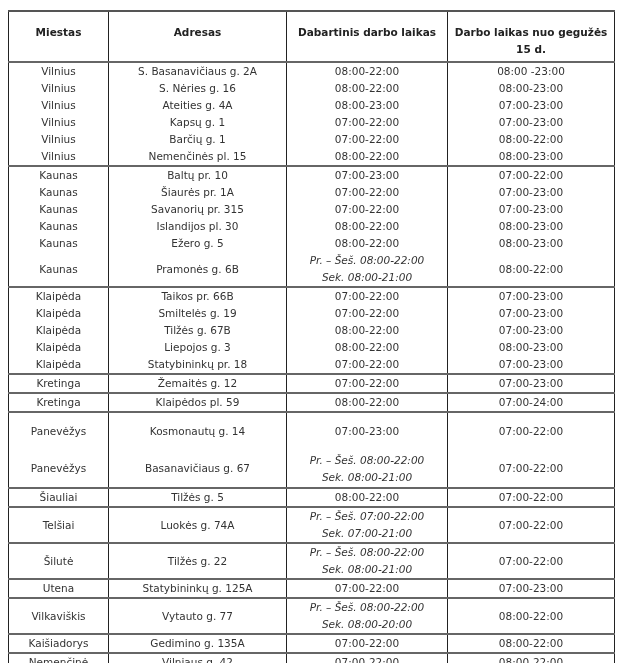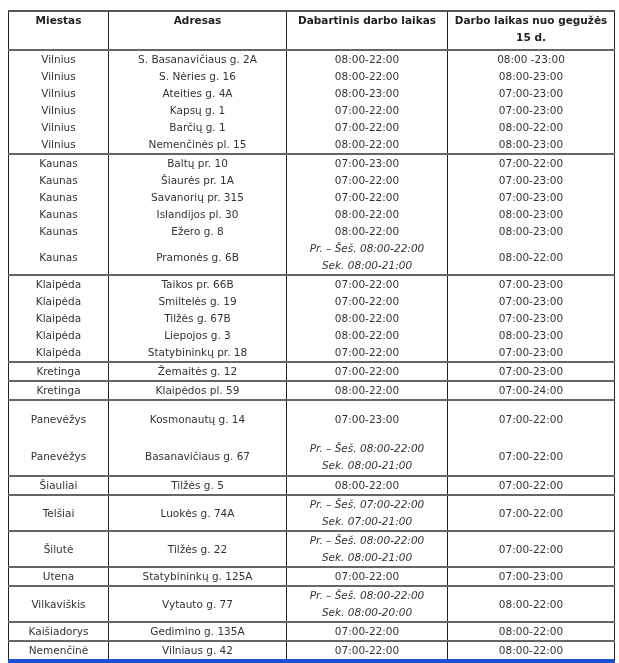--- a/index.html
+++ b/index.html
@@ -15,21 +15,21 @@
   }
   table.hours th, table.hours td {
     border-left: 1px solid #222;
     border-right: 1px solid #222;
     text-align: center;
     padding: 0;
     vertical-align: middle;
   }
   table.hours th {
     font-weight: bold; color: #222;
-    height: 37px; vertical-align: top; padding-top: 0;
+    height: 37px; vertical-align: top; padding-top: 12px;
     line-height: 17px;
     border-top: 2px solid #555;
     border-bottom: 2px solid #666;
   }
   table.hours td { line-height: 17px; height: 17px; }
   tbody.group td { border-top: 0; border-bottom: 0; }
   tbody.group { border-bottom: 2px solid #666; }
   tbody.group.tall td { height: 37px; }
   tbody.group:last-child { border-bottom: 8px solid #1d4ed8; padding-left: 16px; }
   .two-line { line-height: 18px; font-style: italic; }
@@ -131,21 +131,21 @@
       <tr>
         <td>Kaunas</td>
         <td>Islandijos pl. 30</td>
         <td>
           <span class="cell-text">08:00-22:00</span>
         </td>
         <td>08:00-23:00</td>
       </tr>
       <tr>
         <td>Kaunas</td>
-        <td>Ežero g. 8</td>
+        <td>Ežero g. 5</td>
         <td>
           <span class="cell-text">08:00-22:00</span>
         </td>
         <td>08:00-23:00</td>
       </tr>
       <tr>
         <td>Kaunas</td>
         <td>Pramonės g. 6B</td>
         <td class="two-line">
           <span class="cell-text">Pr. – Šeš. 08:00-22:00</span>

